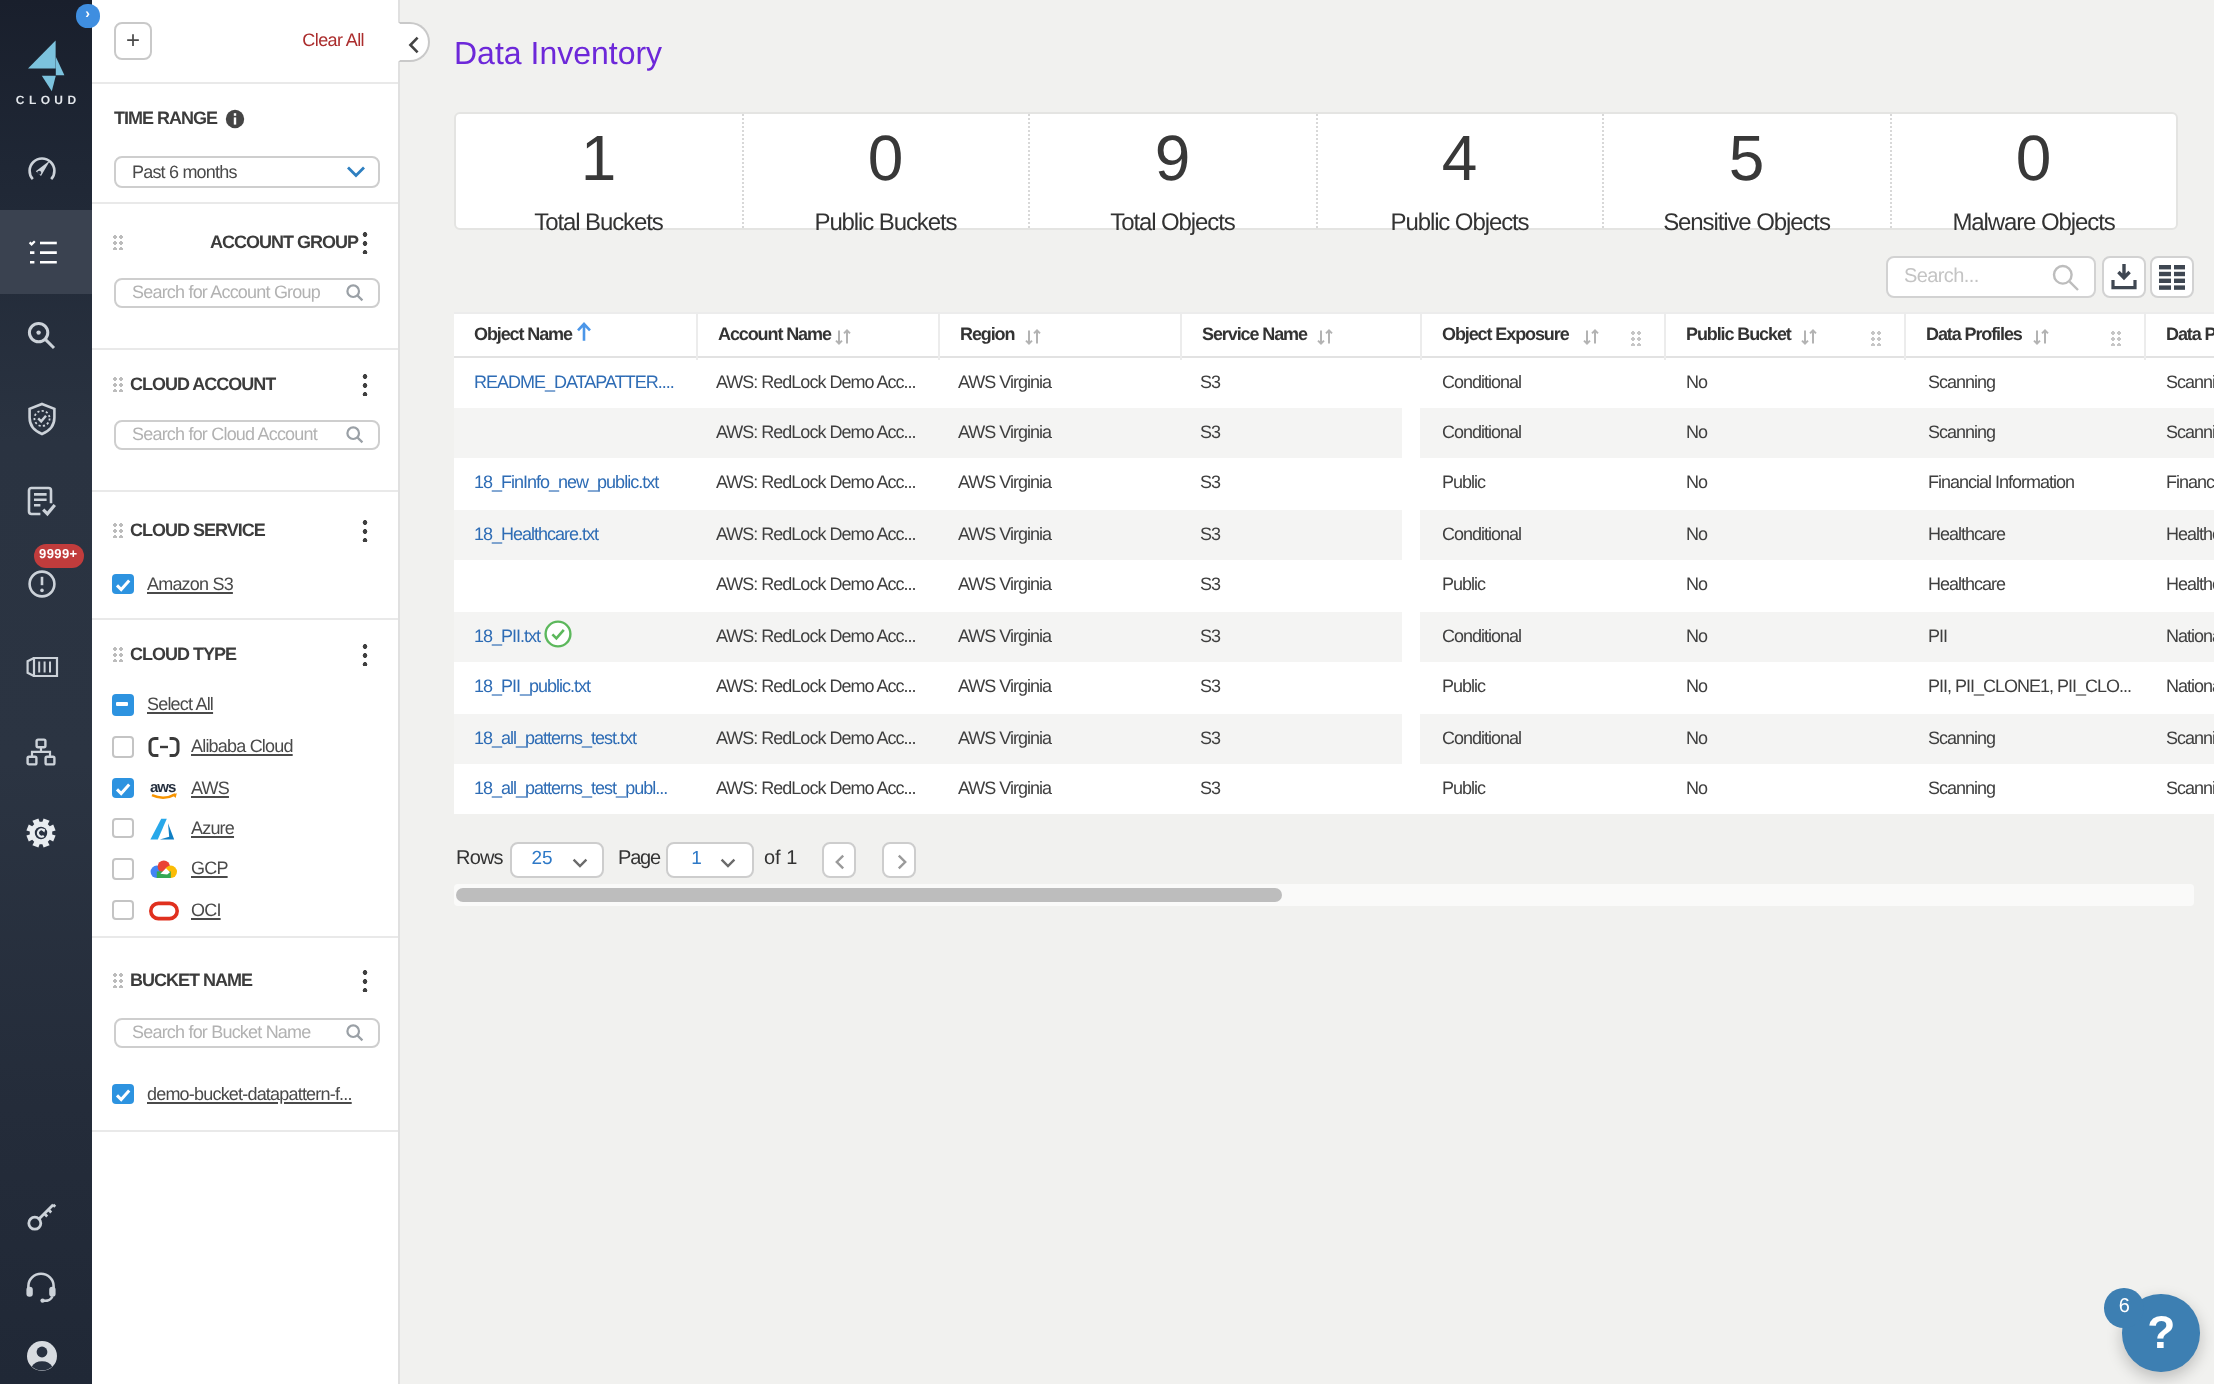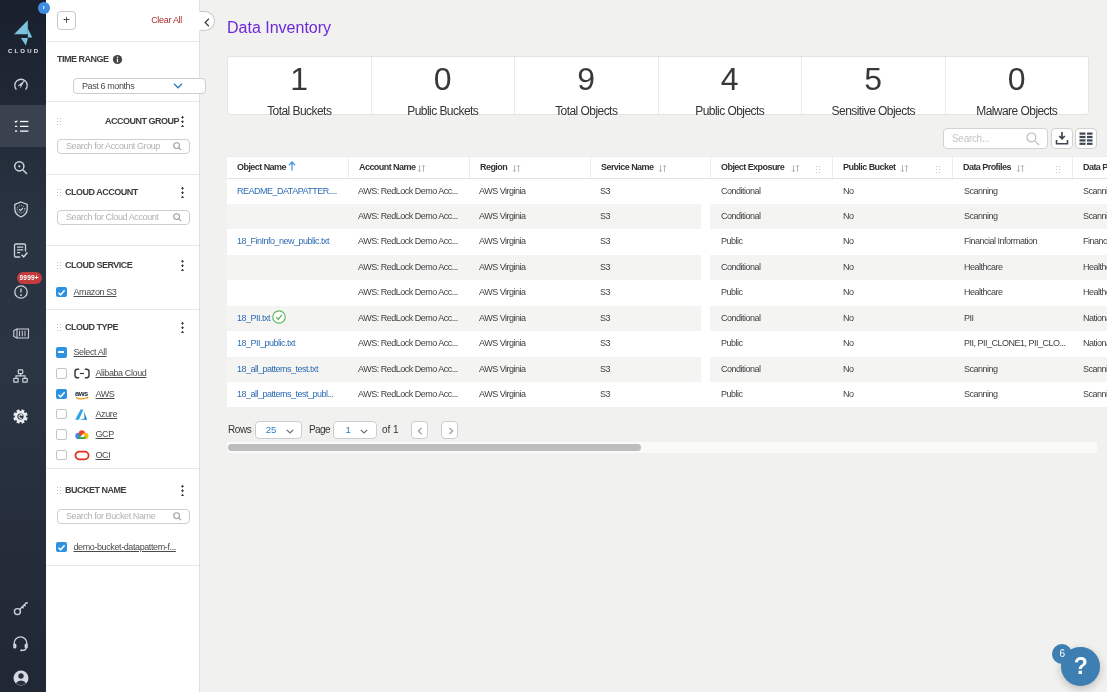--- a/index.html
+++ b/index.html
@@ -189,21 +189,21 @@
   <div id="plusbtn">+</div>
   <div id="clearall">Clear All</div>
   <div class="divider" style="top:41px"></div>
 
   <div class="flabel" style="left:11px; top:54px;">TIME RANGE</div>
   <svg class="imag" style="left:66px; top:54px;" width="11" height="11" viewBox="0 0 11 11">
     <circle cx="5.5" cy="5.5" r="4.6" fill="#454545"></circle>
     <rect x="4.9" y="4.7" width="1.2" height="3.6" fill="#fff"></rect>
     <rect x="4.9" y="2.6" width="1.2" height="1.3" fill="#fff"></rect>
   </svg>
-  <div class="finput" style="top:78px; height:16px; line-height:14px; color:#4a4a4a;margin-left:16px;">Past 6 months</div>
+  <div class="finput" style="top:78px; height:16px; line-height:14px; color:#4a4a4a;">Past 6 months</div>
   <svg class="imag" style="left:127px; top:83px;" width="10" height="6" viewBox="0 0 10 6" fill="none" stroke="#2e7fc0" stroke-width="1.4">
     <path d="M1,0.8 L5,4.8 L9,0.8"></path>
   </svg>
   <div class="divider" style="top:101px"></div>
 
   <div class="dots6" style="top:117px"></div>
   <div class="flabel" style="left:19px; top:116px;margin-left:40px;">ACCOUNT GROUP</div>
   <div class="kebab" style="top:115px"></div>
   <div class="finput" style="top:139px;">Search for Account Group</div>
   <svg class="imag" style="left:127px; top:142px;" width="9" height="9" viewBox="0 0 9 9" fill="none" stroke="#9aa0a6" stroke-width="1.1">
@@ -403,20 +403,21 @@
         <div class="td" style="left:121px;width:121px">AWS: RedLock Demo Acc...</div>
         <div class="td" style="left:242px;width:121px">AWS Virginia</div>
         <div class="td" style="left:363px;width:120px">S3</div>
         <div class="td" style="left:483px;width:122px;padding-left:11px">Public</div>
         <div class="td" style="left:605px;width:120px;padding-left:11px">No</div>
         <div class="td" style="left:725px;width:120px;padding-left:12px">Financial Information</div>
         <div class="td" style="left:845px;width:135px;padding-left:11px">Financial Information</div>
       </div>
 <div class="trow alt">
         <div class="gap"></div>
+        <div class="td" style="left:0;width:121px"><a>18_Healthcare.txt</a></div>
         <div class="td" style="left:121px;width:121px">AWS: RedLock Demo Acc...</div>
         <div class="td" style="left:242px;width:121px">AWS Virginia</div>
         <div class="td" style="left:363px;width:120px">S3</div>
         <div class="td" style="left:483px;width:122px;padding-left:11px">Conditional</div>
         <div class="td" style="left:605px;width:120px;padding-left:11px">No</div>
         <div class="td" style="left:725px;width:120px;padding-left:12px">Healthcare</div>
         <div class="td" style="left:845px;width:135px;padding-left:11px">Healthcare</div>
       </div>
 <div class="trow">
         <div class="td" style="left:121px;width:121px">AWS: RedLock Demo Acc...</div>

